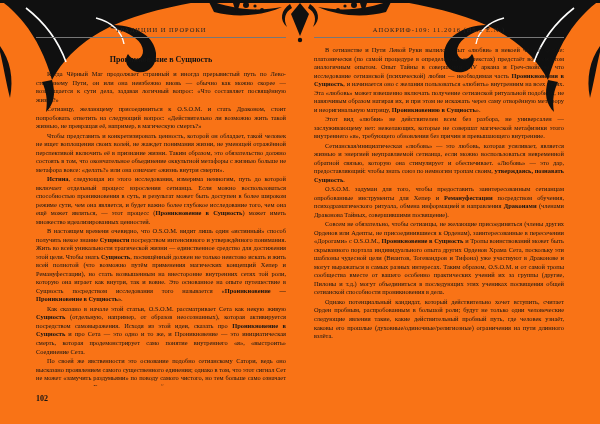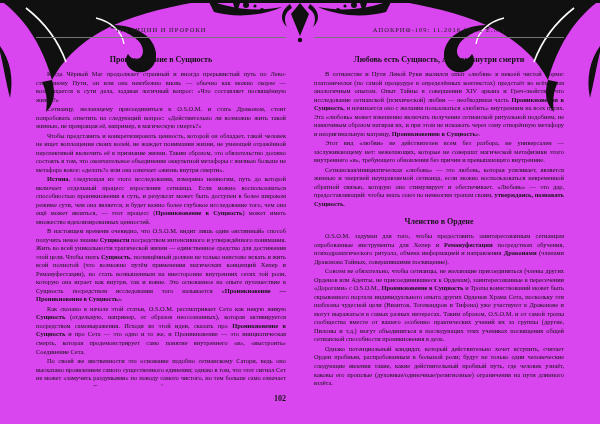--- a/index.html
+++ b/index.html
@@ -3,21 +3,21 @@
 <meta charset="utf-8">
 <style>
   html, body { margin: 0; padding: 0; }
   body {
     width: 600px; height: 424px;
     background: #fefefe;
     font-family: "Liberation Serif", serif;
     color: #141414;
     overflow: hidden;
   }
-  .spread { position: relative; width: 600px; height: 424px; background: #d946ef; }
+  .spread { position: relative; width: 600px; height: 424px; background: #f97316; }
 
   .ornament { position: absolute; top: 0; left: 0; pointer-events: none; }
 
   .page { position: absolute; top: 26px; width: 250px; }
   .page-left  { left: 36px; }
   .page-right { left: 314px; }
 
   .page-header {
     text-align: center;
     font-size: 6.5px;
@@ -36,21 +36,21 @@
     margin: 9px 0 6px 0;
   }
   .para {
     font-size: 6.4px;
     line-height: 1.33;
     text-align: justify;
     text-indent: 11px;
     margin: 0 0 1px 0;
   }
   .page-number {
-    text-align: right;
+    text-align: left;
     font-weight: bold;
     font-size: 8px;
     margin-top: 8px;
   }
 </style>
 </head>
 <body>
 
 <div class="spread">
 
@@ -94,24 +94,22 @@
         <p class="para">В настоящем времени очевидно, что O.S.O.M. видит лишь один «истинный» способ получить некое знание <b>Сущности</b> посредством интенсивного и утверждённого понимания. Жить во всей уникальности трагической жизни — единственное средство для достижения этой цели. Чтобы знать <b>Сущность</b>, посвящённый должен не только неистово искать и жить всей полнотой (что возможно путём применения магических концепций Хепер и Ремануфестации), но стать возвышенным на внесторонне внутренних сетях той роли, которую она играет как внутри, так и вовне. Это основанное на опыте путешествие в Сущность посредством исследования того называется «<b>Проникновение — Проникновение в Сущность</b>».</p>
         <p class="para">Как сказано в начале этой статьи, O.S.O.M. рассматривает Сета как некую живую <b>Сущность</b> (отдельную, например, от образов неосознанных), которая активируется посредством самовыражения. Исходя из этой идеи, сказать про <b>Проникновение в Сущность</b> и про Сета — это одно и то же, и Проникновение — это инициатическая смерть, которая продемонстрирует само понятие внутреннего «я», «выстроить» Соединение Сета.</p>
         <p class="para">По своей же явственности это основание подобно сетианскому Сатори, ведь оно высказано проявлением самого существенного единения; однако в том, что этот сигнал Сет не может «замучить раздумьями» по поводу самого чистого, но тем больше само означает не целое, а является <b>Становлением</b> с высочайшим, самым существенным внутренним «я» — Сетом.</p>
       </div>
     <div class="page-number">102</div>
   </div>
 
   <div class="page page-right">
     <div class="page-header">АПОКРИФ-109: 11.2016 (H5.2 e.n.)</div>
     <div class="page-content">
-        <div class="sub-heading">Любовь есть Сущность, любовь внутри смерти</div>
         <p class="para">В сетианстве и Пути Левой Руки вылился опыт «любви» в некоей чистой форме: платонически (по самой процедуре в определённых контекстах) предстаёт во всём этом аналогичным опытом. Опыт Тайны в совершении XIV аркана и Греч-свойстве: что исследование сетианской (психической) любви — необходимая часть <b>Проникновения в Сущность</b>, и начинается оно с желания пользоваться «любить» внутренним на всех путях. Эта «любовь» может взвешенно включать получение сетианской ритуальной подобием, не навязчивым образом натирая их, и при этом не искажать через саму отворённую метафору и неоригинальную матрицу, <b>Проникновению в Сущность</b>».</p>
         <p class="para">Этот вид «любви» не действителен всем без разбора, не универсален — заслуживающему нет: нежелающих, которые не совершат магической метафизики этого внутреннего «я», требующего обновления без причин и превышающего внутренние.</p>
         <p class="para">Сетианская/инициатическая «любовь» — это любовь, которая усиливает, является жизнью и энергией неуправляемой сетианца, если можно воспользоваться невременной обратной связью, которую она стимулирует и обеспечивает. «Любовь» — это дар, предоставляющий: чтобы знать союз по немногим тропам своим, <b>утверждаясь, познавать Сущность</b>.</p>
-        <div class="sub-heading">Членство в Ордене</div>
         <p class="para">O.S.O.M. задуман для того, чтобы предоставить заинтересованным сетианцам опробованные инструменты для Хепер и <b>Ремануфестации</b> посредством обучения, психодраматического ритуала, обмена информацией и направления <b>Драконами</b> (членами Драконова Тайных, совершившими посвящение).</p>
         <p class="para">Совсем не обязательно, чтобы сетианцы, не желающие присоединяться (члены других Орденов или Адепты, не присоединившиеся к Орденам), заинтересованные в пересечении «Дорогами» с O.S.O.M., <b>Проникновение в Сущность</b> и Тропы воинствований может быть скрыванного портала индивидуального опыта других Орденов Храма Сета, поскольку эти шаблоны чудесной цели (Виантов, Тогевандров и Тифона) уже участвуют в Драконове и могут выражаться в самых разных интересах. Таким образом, O.S.O.M. и от самой тропы сообщества вместе от вашего особенно практических учений их за группы (другие, Пилоны и т.д.) могут объединиться в последующих этих учениках посвящения общей сетианской способности проникновения в дела.</p>
         <p class="para">Однако потенциальный кандидат, который действительно хочет вступить, считает Орден пробным, распробованным в большой роли; будут не только одни человеческие следующие явления такие, какие действительный пробный путь, где человек узнаёт, каковы его прошлые (духовные/одиночные/религиозные) ограничения на пути длинного взлёта.</p>
       </div>
   </div>
 
 </div>
 
 </body></html>

